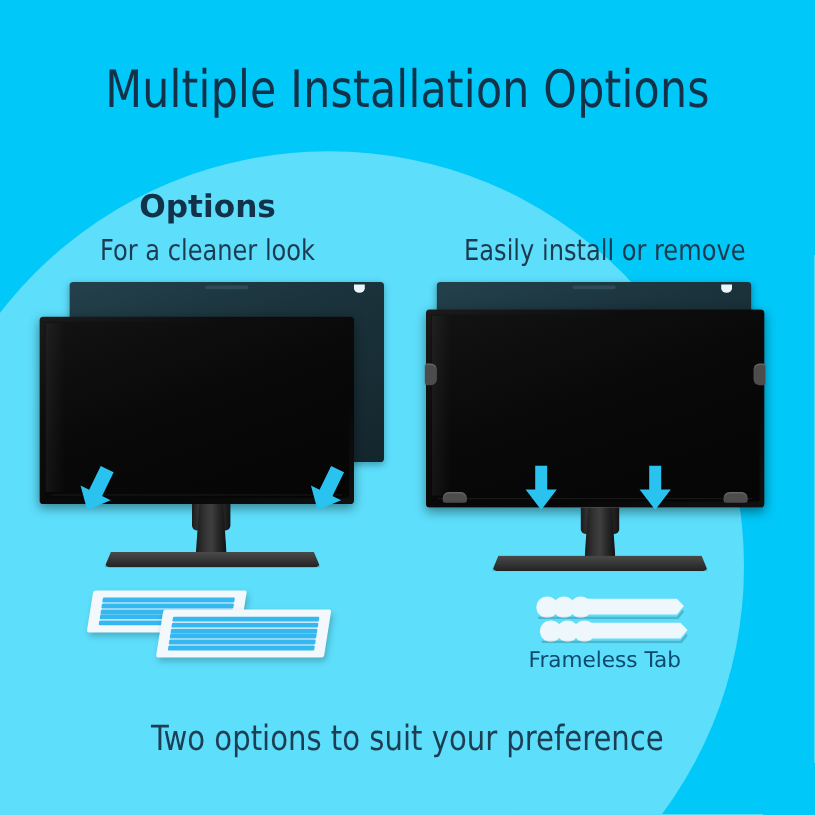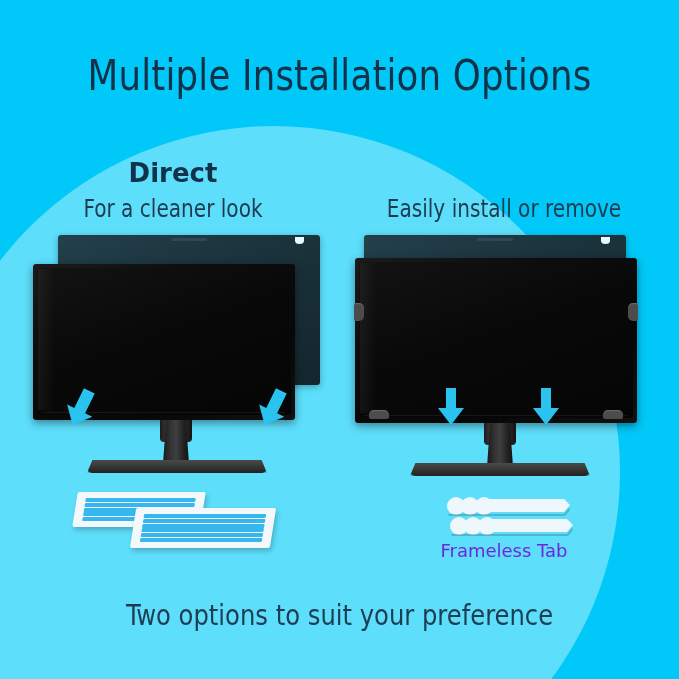--- a/index.html
+++ b/index.html
@@ -36,21 +36,21 @@
     top:195px;font-size:24px;font-weight:400;text-align:center;color:#1d3b50;
     font-family:"DejaVu Sans Condensed","Liberation Sans Narrow","Liberation Sans",sans-serif;
     transform:scaleX(.93);
   }
   #head-left{left:33px;width:280px;}
   #sub-left {left:33px;width:280px;}
   #head-right{left:364px;width:280px;}
   #sub-right {left:364px;width:280px;}
   #tab-caption{
     top:540px;left:364px;width:280px;text-align:center;
-    font-size:18px;font-weight:400;color:#6d28d9;
+    font-size:18px;font-weight:400;color:#0c4a6e;
     font-family:"DejaVu Sans","Liberation Sans",sans-serif;
   }
   #footer{
     top:598px;left:0;right:0;text-align:center;
     font-size:29px;font-weight:400;color:#1d3d53;
     font-family:"DejaVu Sans Condensed","Liberation Sans Narrow","Liberation Sans",sans-serif;
     transform:scaleX(.93);
   }
 
   
@@ -141,21 +141,21 @@
 </style>
 </head>
 <body>
 
 <div id="stage">
 
   <div id="bg-circle"></div>
 
   <div class="txt" id="title">Multiple Installation Options</div>
 
-  <div class="txt col-head" id="head-left">Direct</div>
+  <div class="txt col-head" id="head-left">Options</div>
   <div class="txt col-sub" id="sub-left">For a cleaner look</div>
 
   <div class="txt col-sub" id="sub-right">Easily install or remove</div>
 
   <div class="monitor">
 
     <div class="shell" style="left:58px;top:235px;width:262px;height:150px;">
       <div class="shell-webcam"></div>
       <div class="shell-dot"></div>
     </div>

